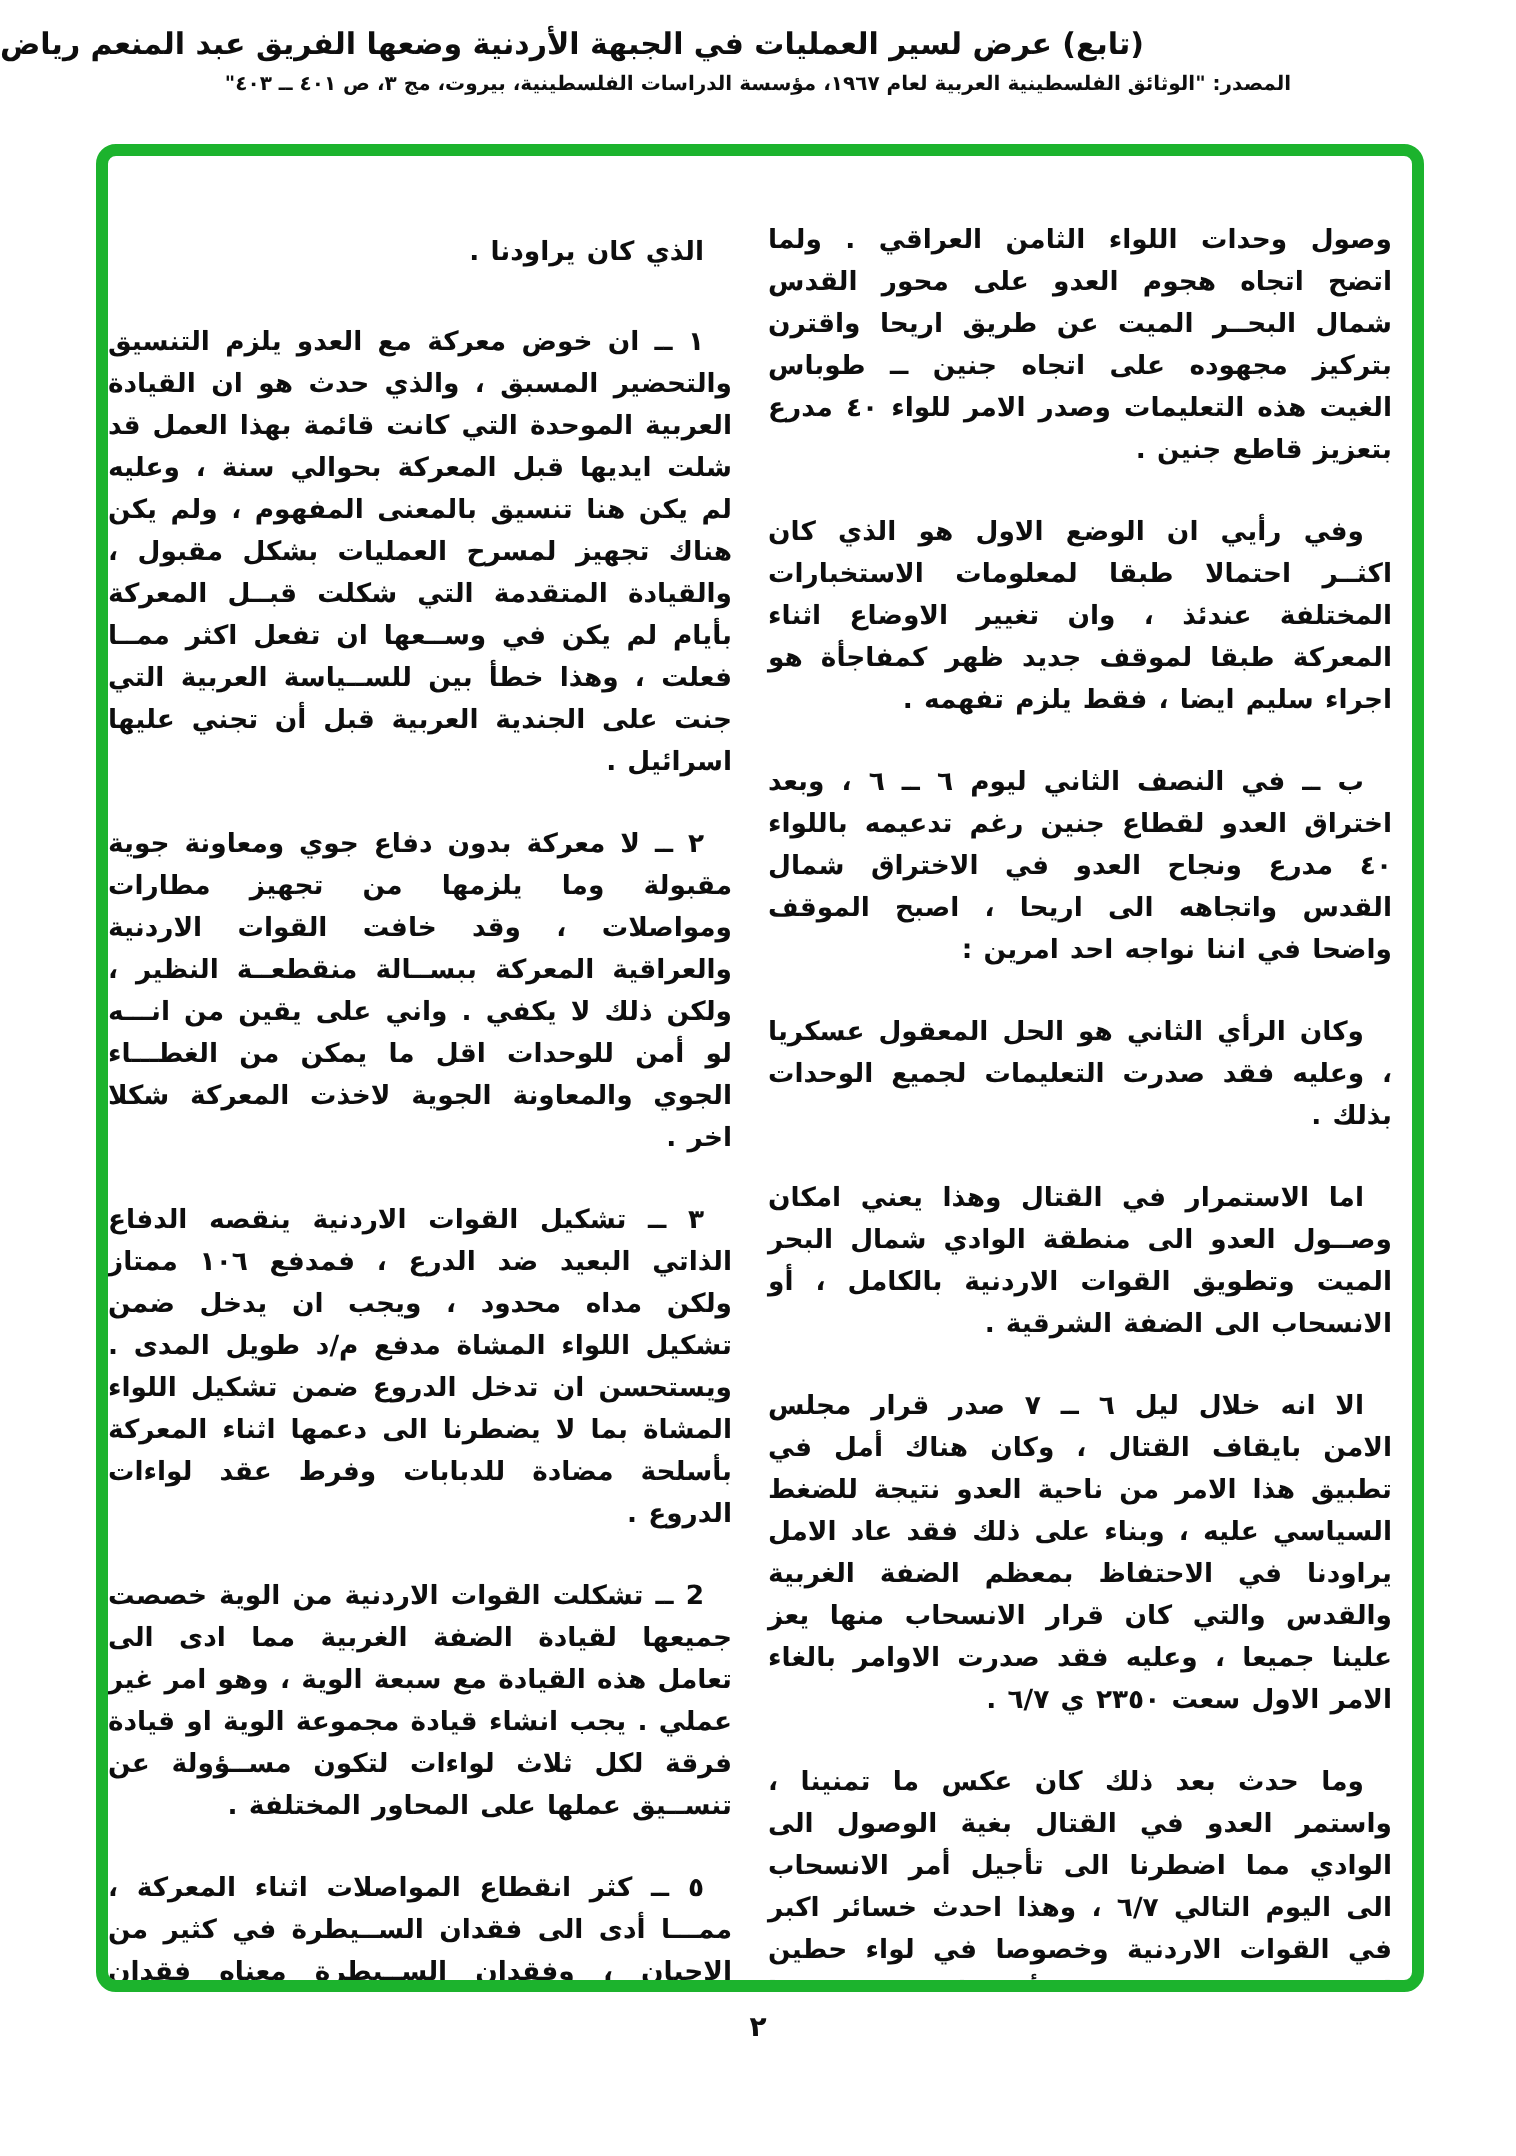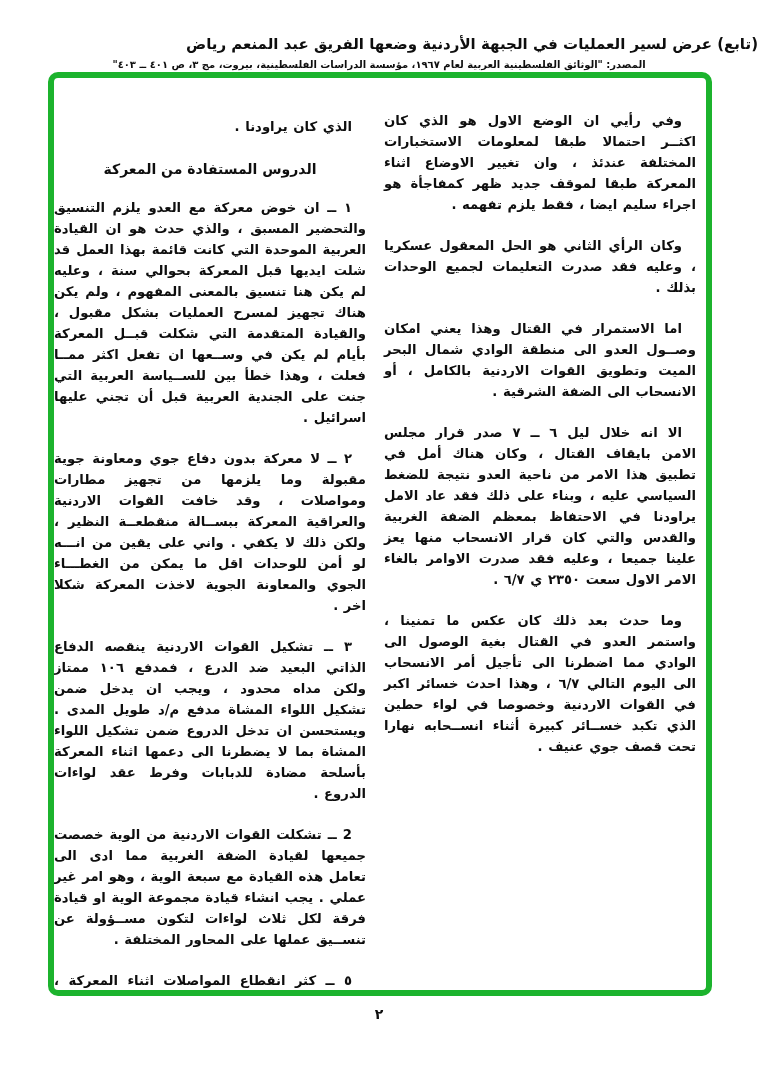--- a/index.html
+++ b/index.html
@@ -13,25 +13,24 @@
     position: relative;
     font-family: "DejaVu Sans", sans-serif;
     color: #0e0e0e;
     overflow: hidden;
   }
   .header {
     padding-top: 12px;
   }
   .title {
     direction: rtl;
-    text-align: right;
+    text-align: left;
     font-weight: bold;
     font-size: 15px;
     line-height: 20px;
-    margin-top: 22px;
   }
   .source {
     direction: rtl;
     text-align: center;
     font-weight: bold;
     font-size: 10px;
     margin-top: 5px;
   }
   .frame {
     position: absolute;
@@ -89,31 +88,32 @@
 
 <div class="header">
   <div class="title">(تابع) عرض لسير العمليات في الجبهة الأردنية وضعها الفريق عبد المنعم رياض</div>
   <div class="source">المصدر: "الوثائق الفلسطينية العربية لعام ١٩٦٧، مؤسسة الدراسات الفلسطينية، بيروت، مج ٣، ص ٤٠١ ــ ٤٠٣"</div>
 </div>
 
 <div class="frame">
   <div class="cols">
 
     <div class="col col-right">
+      <p>وصول وحدات اللواء الثامن العراقي . ولما اتضح اتجاه هجوم العدو على محور القدس شمال البحــر الميت عن طريق اريحا واقترن بتركيز مجهوده على اتجاه جنين ــ طوباس الغيت هذه التعليمات وصدر الامر للواء ٤٠ مدرع بتعزيز قاطع جنين .</p>
       <p class="indent">وفي رأيي ان الوضع الاول هو الذي كان اكثــر احتمالا طبقا لمعلومات الاستخبارات المختلفة عندئذ ، وان تغيير الاوضاع اثناء المعركة طبقا لموقف جديد ظهر كمفاجأة هو اجراء سليم ايضا ، فقط يلزم تفهمه .</p>
+      <p class="indent">ب ــ في النصف الثاني ليوم ٦ ــ ٦ ، وبعد اختراق العدو لقطاع جنين رغم تدعيمه باللواء ٤٠ مدرع ونجاح العدو في الاختراق شمال القدس واتجاهه الى اريحا ، اصبح الموقف واضحا في اننا نواجه احد امرين :</p>
       <p class="indent">وكان الرأي الثاني هو الحل المعقول عسكريا ، وعليه فقد صدرت التعليمات لجميع الوحدات بذلك .</p>
       <p class="indent">اما الاستمرار في القتال وهذا يعني امكان وصــول العدو الى منطقة الوادي شمال البحر الميت وتطويق القوات الاردنية بالكامل ، أو الانسحاب الى الضفة الشرقية .</p>
       <p class="indent">الا انه خلال ليل ٦ ــ ٧ صدر قرار مجلس الامن بايقاف القتال ، وكان هناك أمل في تطبيق هذا الامر من ناحية العدو نتيجة للضغط السياسي عليه ، وبناء على ذلك فقد عاد الامل يراودنا في الاحتفاظ بمعظم الضفة الغربية والقدس والتي كان قرار الانسحاب منها يعز علينا جميعا ، وعليه فقد صدرت الاوامر بالغاء الامر الاول سعت ٢٣٥٠ ي ٦/٧ .</p>
       <p class="indent">وما حدث بعد ذلك كان عكس ما تمنينا ، واستمر العدو في القتال بغية الوصول الى الوادي مما اضطرنا الى تأجيل أمر الانسحاب الى اليوم التالي ٦/٧ ، وهذا احدث خسائر اكبر في القوات الاردنية وخصوصا في لواء حطين الذي تكبد خســائر كبيرة أثناء انســحابه نهارا تحت قصف جوي عنيف .</p>
 
     </div>
 
     <div class="col col-left">
       <p class="continuation indent">الذي كان يراودنا .</p>
-      <h2 class="section-heading">الدروس المستفادة من المعركة</h2>
       <p class="indent">١ ــ ان خوض معركة مع العدو يلزم التنسيق والتحضير المسبق ، والذي حدث هو ان القيادة العربية الموحدة التي كانت قائمة بهذا العمل قد شلت ايديها قبل المعركة بحوالي سنة ، وعليه لم يكن هنا تنسيق بالمعنى المفهوم ، ولم يكن هناك تجهيز لمسرح العمليات بشكل مقبول ، والقيادة المتقدمة التي شكلت قبــل المعركة بأيام لم يكن في وســعها ان تفعل اكثر ممــا فعلت ، وهذا خطأ بين للســياسة العربية التي جنت على الجندية العربية قبل أن تجني عليها اسرائيل .</p>
       <p class="indent">٢ ــ لا معركة بدون دفاع جوي ومعاونة جوية مقبولة وما يلزمها من تجهيز مطارات ومواصلات ، وقد خافت القوات الاردنية والعراقية المعركة ببســالة منقطعــة النظير ، ولكن ذلك لا يكفي . واني على يقين من انـــه لو أمن للوحدات اقل ما يمكن من الغطـــاء الجوي والمعاونة الجوية لاخذت المعركة شكلا اخر .</p>
       <p class="indent">٣ ــ تشكيل القوات الاردنية ينقصه الدفاع الذاتي البعيد ضد الدرع ، فمدفع ١٠٦ ممتاز ولكن مداه محدود ، ويجب ان يدخل ضمن تشكيل اللواء المشاة مدفع م/د طويل المدى . ويستحسن ان تدخل الدروع ضمن تشكيل اللواء المشاة بما لا يضطرنا الى دعمها اثناء المعركة بأسلحة مضادة للدبابات وفرط عقد لواءات الدروع .</p>
       <p class="indent">2 ــ تشكلت القوات الاردنية من الوية خصصت جميعها لقيادة الضفة الغربية مما ادى الى تعامل هذه القيادة مع سبعة الوية ، وهو امر غير عملي . يجب انشاء قيادة مجموعة الوية او قيادة فرقة لكل ثلاث لواءات لتكون مســؤولة عن تنســيق عملها على المحاور المختلفة .</p>
       <p class="indent">٥ ــ كثر انقطاع المواصلات اثناء المعركة ، ممـــا أدى الى فقدان الســيطرة في كثير من الاحيان ، وفقدان الســيطرة معناه فقدان المعركة ، لذا يجب اعادة دراســة وســائل الاتصــال المباشر وتدعيمها بشــبكات تبادليـــة واحتياطية .</p>
     </div>
 
   </div>
 </div>
 

